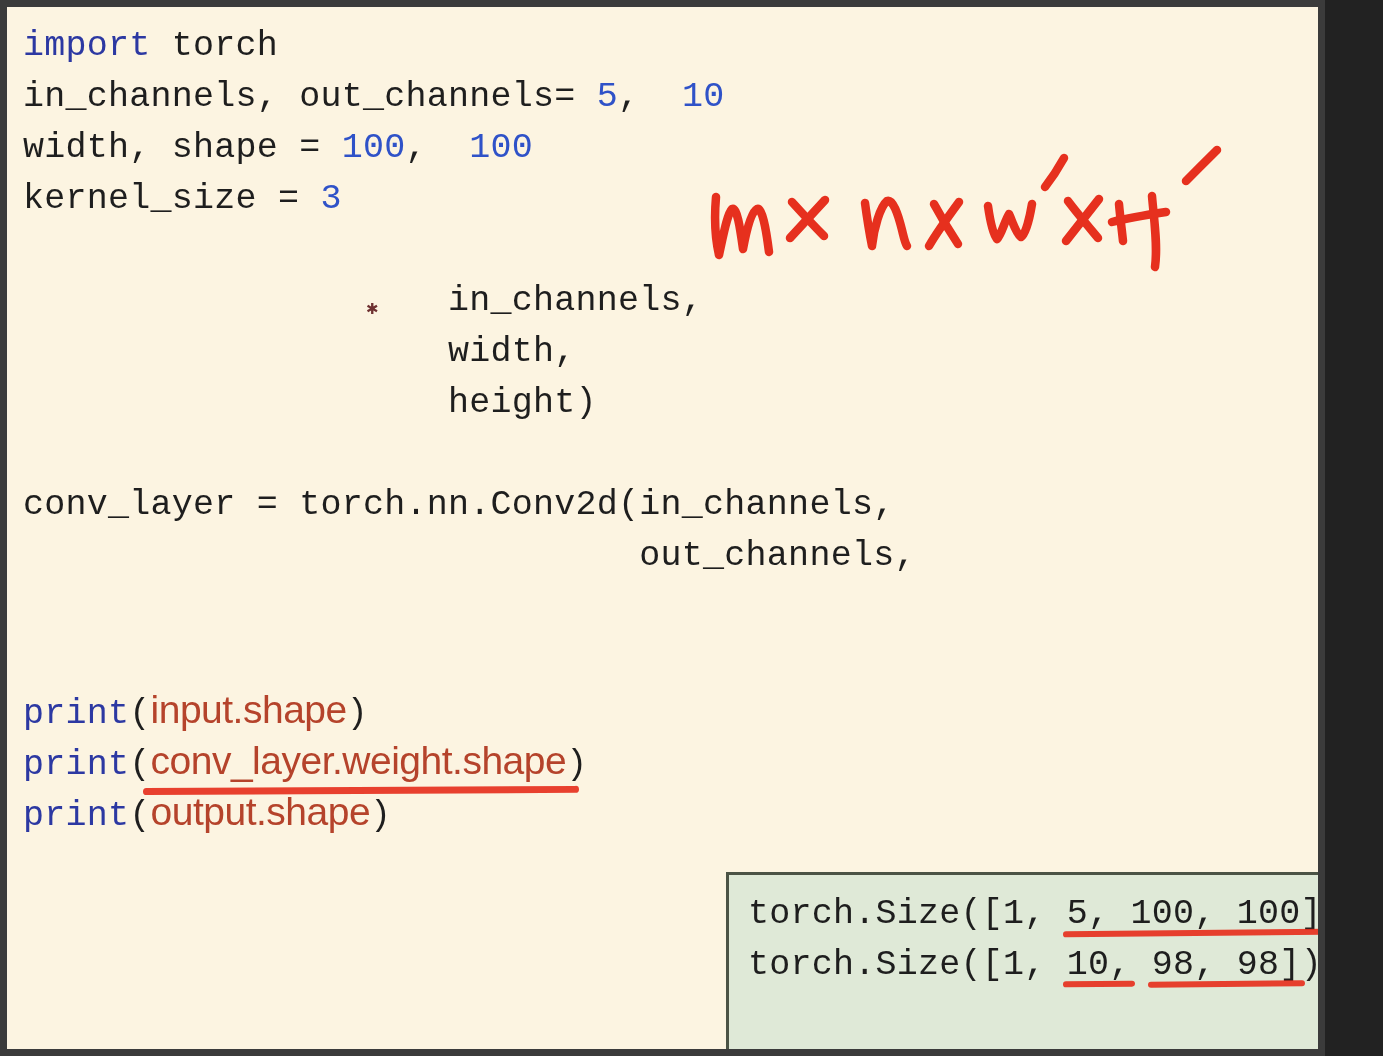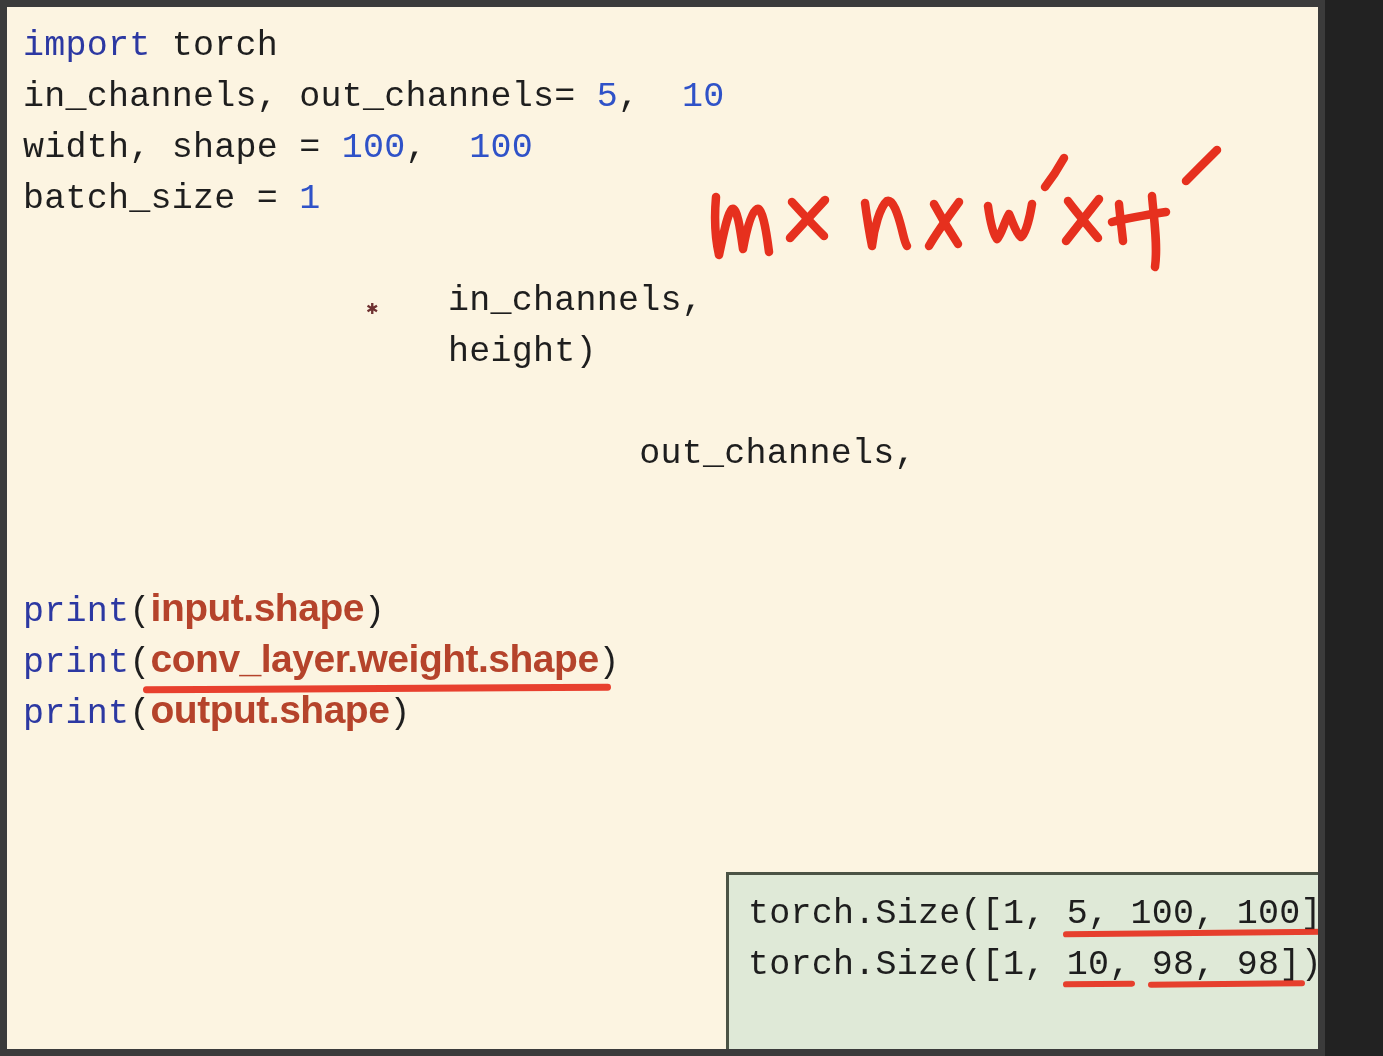--- a/index.html
+++ b/index.html
@@ -15,21 +15,21 @@
   .code{position:absolute;left:23px;top:21px;z-index:10;}
   .ln{
     white-space:pre;font-size:35px;line-height:51px;height:51px;
     letter-spacing:0.25px;color:var(--plain,#1e1e1e);
   }
   .seg-plain{color:var(--plain,#1e1e1e);}
   .seg-keyword{color:var(--keyword,#2c38a2);}
   .seg-number{color:var(--number,#2f52c8);}
   .seg-kwarg{color:var(--kwarg,#7c4399);}
   .seg-boldred{
-    font-family:"Liberation Sans",sans-serif;font-weight:700;
+    font-family:"Liberation Sans",sans-serif;font-weight:400;
     font-size:39px;color:var(--boldred,#b5432b);letter-spacing:-0.5px;
   }
   .redmark{position:relative;margin-top:48px;}
   .redmark::after{
     content:"";position:absolute;left:-4px;right:-4px;bottom:-2px;height:6px;
     background:var(--marker,#e6301e);border-radius:3px/50%;
     transform:rotate(-0.6deg);opacity:.92;
   }
   .seg-boldred.redmark::after{
     bottom:-12px;height:7px;left:-8px;right:-12px;transform:rotate(-0.3deg);
@@ -61,25 +61,27 @@
 </style>
 </head>
 <body>
 
 <div class="stage">
 
   <div class="code">
       <div class="ln"><span class="seg-keyword">import</span><span class="seg-plain"> torch</span></div>
       <div class="ln"><span class="seg-plain">in_channels, out_channels= </span><span class="seg-number">5</span><span class="seg-plain">,  </span><span class="seg-number">10</span></div>
       <div class="ln"><span class="seg-plain">width, shape = </span><span class="seg-number">100</span><span class="seg-plain">,  </span><span class="seg-number">100</span></div>
-      <div class="ln"><span class="seg-plain">batch_size = </span><span class="seg-number">1</span></div>
+      <div class="ln"><span class="seg-plain">kernel_size = </span><span class="seg-number">3</span></div>
       <div class="ln"></div>
       <div class="ln"><span class="seg-plain">                    in_channels,</span></div>
+      <div class="ln"><span class="seg-plain">                    width,</span></div>
       <div class="ln"><span class="seg-plain">                    height)</span></div>
       <div class="ln"></div>
+      <div class="ln"><span class="seg-plain">conv_layer = torch.nn.Conv2d(in_channels,</span></div>
       <div class="ln"><span class="seg-plain">                             out_channels,</span></div>
       <div class="ln"></div>
       <div class="ln"></div>
       <div class="ln"><span class="seg-keyword">print</span><span class="seg-plain">(</span><span class="seg-boldred">input.shape</span><span class="seg-plain">)</span></div>
       <div class="ln"><span class="seg-keyword">print</span><span class="seg-plain">(</span><span class="seg-boldred redmark">conv_layer.weight.shape</span><span class="seg-plain">)</span></div>
       <div class="ln"><span class="seg-keyword">print</span><span class="seg-plain">(</span><span class="seg-boldred">output.shape</span><span class="seg-plain">)</span></div>
     </div>
 
   <div class="output-box">
     <div class="box-code">

